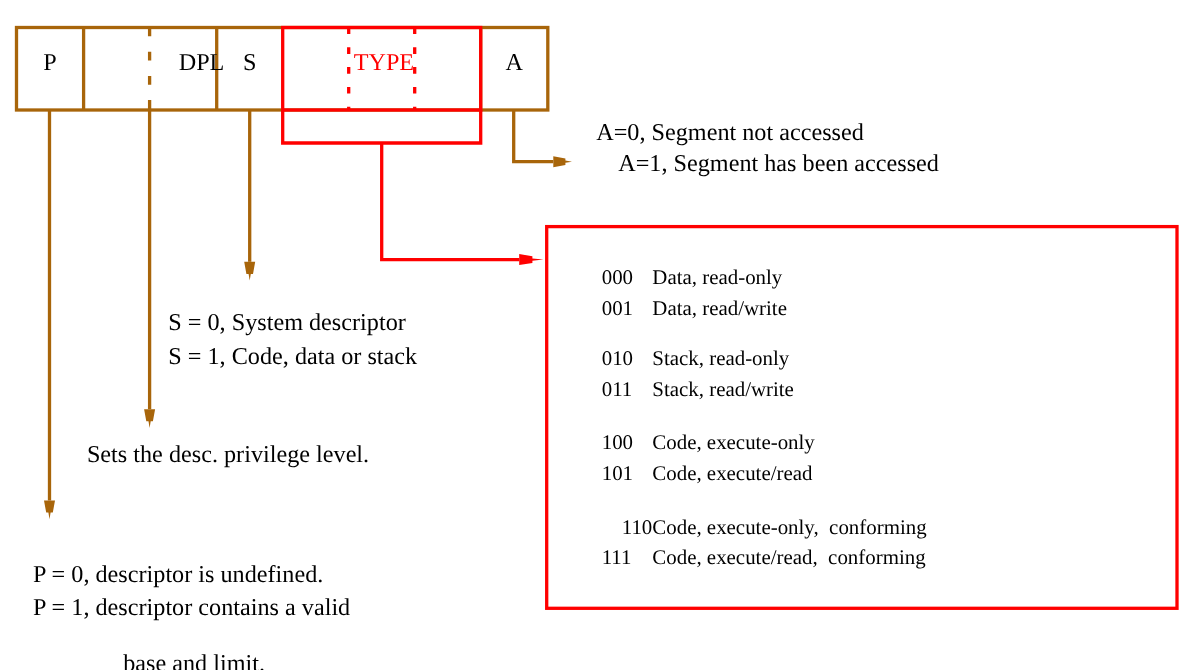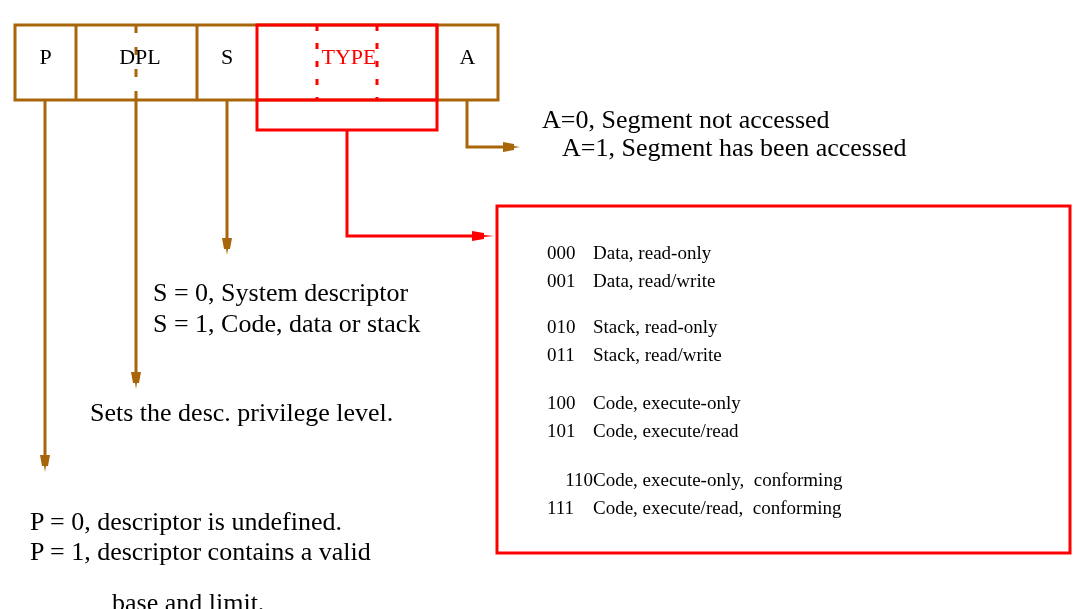--- a/index.html
+++ b/index.html
@@ -1,20 +1,20 @@
 <!DOCTYPE html>
 <html><head>
   <meta charset="utf-8">
   <style>
     html, body { margin: 0; padding: 0; background: #ffffff; }
     body { width: 1092px; height: 609px; position: relative; overflow: hidden;
            font-family: "Liberation Serif", "DejaVu Serif", serif; color: #000; }
     svg.lines { position: absolute; left: 0; top: 0; }
     .field-label { position: absolute; top: 44px; font-size: 22px; line-height: 26px; text-align: center; }
-    .txt { position: absolute; font-size: 26px; line-height: 26px; white-space: pre; }
+    .txt { position: absolute; font-size: 22px; line-height: 26px; white-space: pre; }
     .type-row { position: absolute; left: 547px; font-size: 19px; line-height: 26px; white-space: pre; font-family: Liberation Serif, serif; }
     .type-row .code { display: inline-block; width: 46px; }
   </style>
 </head>
 <body>
 
 <svg class="lines" width="1092" height="609" viewBox="0 0 1092 609">
   <defs>
     <marker id="arrBrown" markerWidth="10" markerHeight="10" refX="8" refY="5" orient="auto" markerUnits="userSpaceOnUse">
       <path d="M0,1 L8,5 L0,9 Z" fill="#A8650A"></path>
@@ -49,32 +49,32 @@
   <path d="M467,100 L467,147 L503,147" fill="none" stroke="#A8650A" stroke-width="3"></path>
   <path d="M503,142 L503,152 L514,150 L514,148 L520,147 L514,146 L514,144 Z" fill="#A8650A"></path>
 
   <path d="M347,130 L347,236 L472,236" fill="none" stroke="#FF0000" stroke-width="3"></path>
   <path d="M472,231 L472,241 L484,239 L484,237 L494,236 L484,235 L484,233 Z" fill="#FF0000"></path>
 
   <rect x="497" y="206" width="573" height="347" fill="none" stroke="#FF0000" stroke-width="3"></rect>
 </svg>
 
 <div class="field-label" style="left:15px;width:61px;">P</div>
-<div class="field-label" style="left:76px;width:128px;">DPL</div>
+<div class="field-label" style="left:76px;width:128px;text-align:right;">DPL</div>
 <div class="field-label" style="left:197px;width:60px;">S</div>
 <div class="field-label" style="left:257px;width:184px;color:#FF0000;">TYPE</div>
 <div class="field-label" style="left:437px;width:61px;">A</div>
 
 <div class="txt" style="left:542px;top:107px;">A=0, Segment not accessed</div>
 <div class="txt" style="left:542px;top:135px;margin-left:20px;">A=1, Segment has been accessed</div>
 
 <div class="txt" style="left:153px;top:280px;">S = 0, System descriptor</div>
 <div class="txt" style="left:153px;top:311px;">S = 1, Code, data or stack</div>
 
-<div class="txt" style="left:90px;top:400px;">Sets the desc. privilege level.</div>
+<div class="txt" style="left:79px;top:400px;">Sets the desc. privilege level.</div>
 
 <div class="txt" style="left:30px;top:509px;">P = 0, descriptor is undefined.</div>
 <div class="txt" style="left:30px;top:539px;">P = 1, descriptor contains a valid</div>
 <div class="txt" style="left:112px;top:590px;">base and limit.</div>
 
 <div class="type-row" style="top:240px;"><span class="code">000</span><span>Data, read-only</span></div>
 <div class="type-row" style="top:268px;"><span class="code">001</span><span>Data, read/write</span></div>
 <div class="type-row" style="top:314px;"><span class="code">010</span><span>Stack, read-only</span></div>
 <div class="type-row" style="top:342px;"><span class="code">011</span><span>Stack, read/write</span></div>
 <div class="type-row" style="top:390px;"><span class="code">100</span><span>Code, execute-only</span></div>

